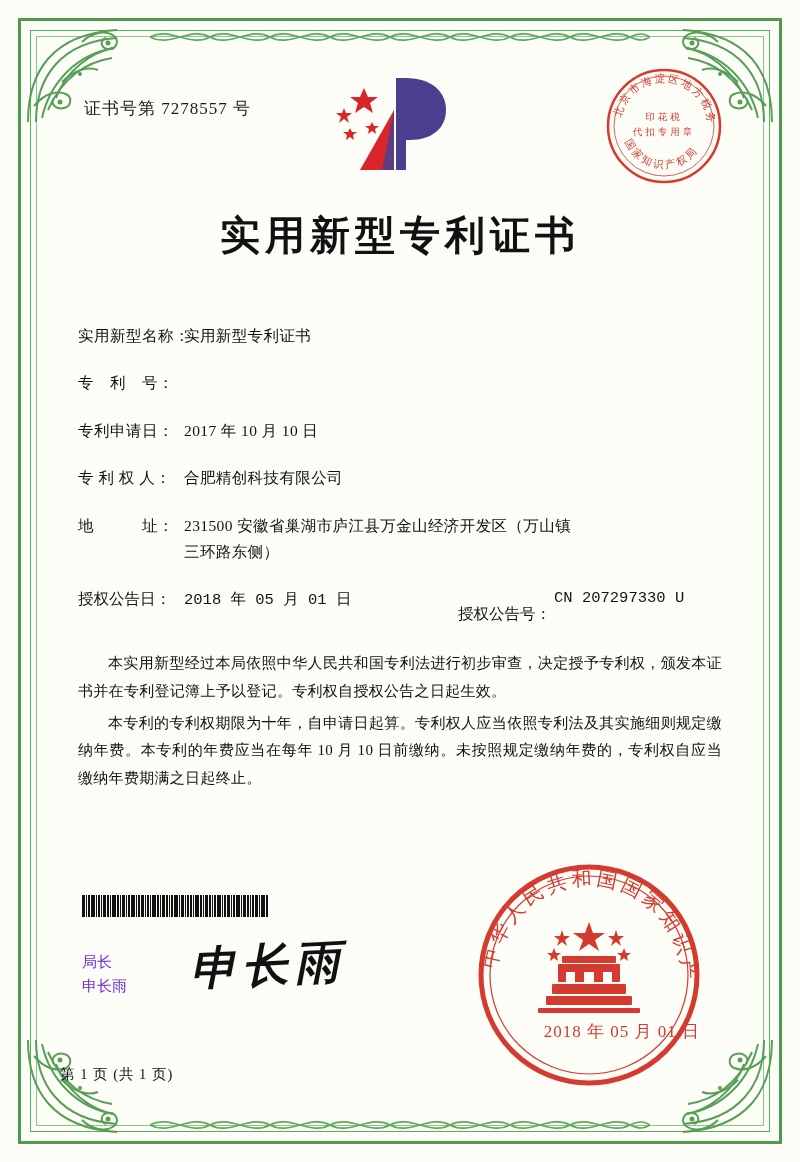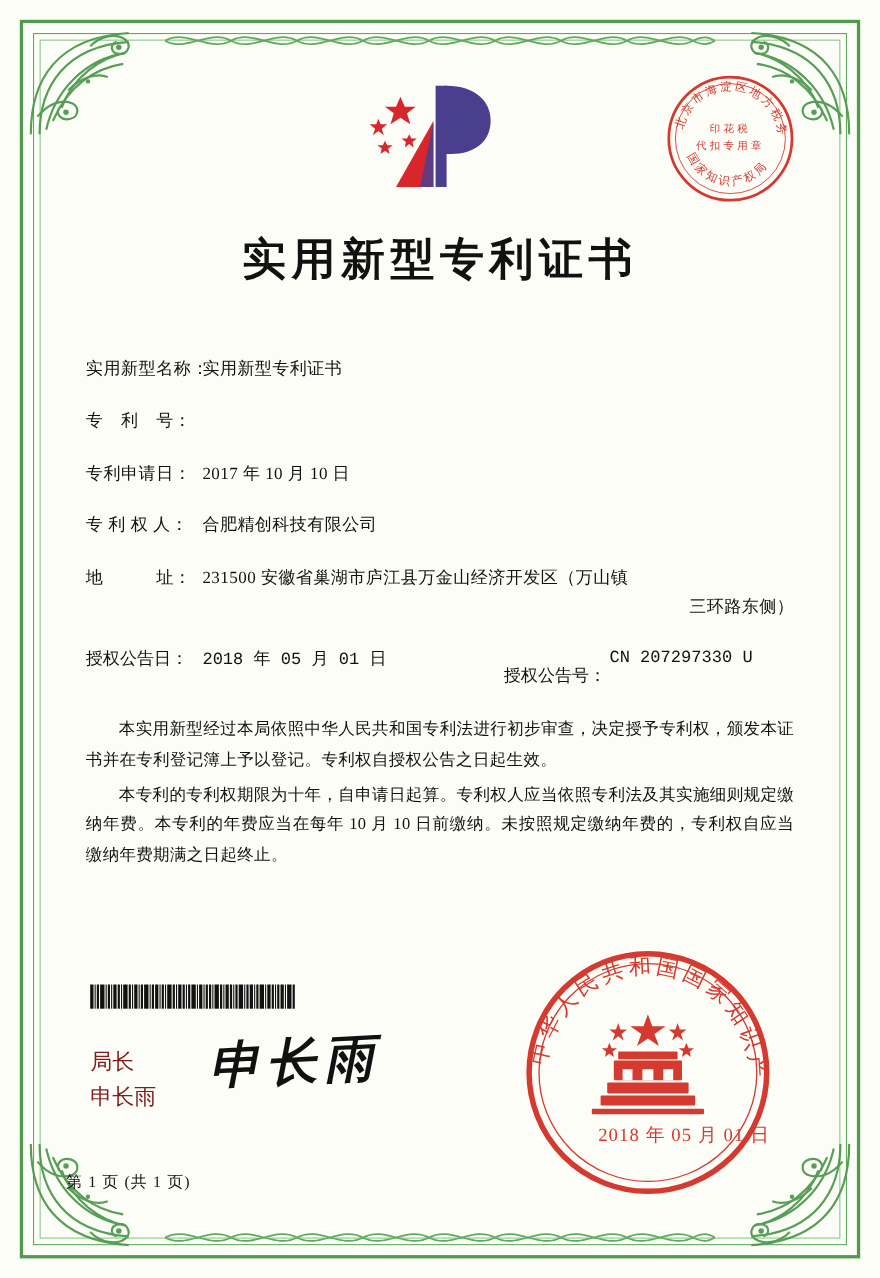--- a/index.html
+++ b/index.html
@@ -137,21 +137,20 @@
     white-space: pre;
     letter-spacing: 0.5px;
   }
   .field-value {
     flex: 1 1 auto;
     letter-spacing: 0.4px;
   }
   .field-value .sub {
     display: block;
     margin-top: 4px;
-    text-align: right;
   }
   .row-split {
     display: flex;
     margin-bottom: 18px;
     font-family: Liberation Mono, monospace;
   }
   .row-split .half {
     display: flex;
   }
   .row-split .half.left { width: 380px; }
@@ -187,23 +186,23 @@
     background: #111;
     height: 22px;
     margin-right: 1px;
     vertical-align: top;
   }
 
   .signature-block {
     position: absolute;
     left: 22px;
     top: 890px;
-    font-size: 20px;
+    font-size: 15px;
     line-height: 1.6;
-    color: #7f1d1d;
+    color: #6d28d9;
   }
   .sign-script {
     position: absolute;
     left: 130px;
     top: 875px;
     font-size: 46px;
     font-family: "DejaVu Serif", serif;
     font-style: italic;
     font-weight: bold;
     color: #111;
@@ -333,20 +332,21 @@
       <g fill="#4f9a4f">
         <circle cx="38" cy="80" r="2.5"></circle>
         <circle cx="86" cy="21" r="2.5"></circle>
         <circle cx="58" cy="52" r="2"></circle>
       </g>
     </svg>
   </div>
 
   <div class="content">
 
+    <div class="cert-no">证书号第 7278557 号</div>
 
     <div class="logo">
       <svg width="160" height="110" viewBox="0 0 160 110">
         <path d="M86,8 C112,8 126,22 126,40 C126,58 112,70 90,70 L84,70 L84,8 Z" fill="#4a3f8f"></path>
         <path d="M86,8 L86,100 L76,100 L76,8 Z" fill="#4a3f8f"></path>
         <path d="M74,40 L74,100 L40,100 Z" fill="#d9262c"></path>
         <path d="M74,40 L74,100 L62,100 Z" fill="#4a3f8f" opacity="0.85"></path>
         <g fill="#d9262c">
           <polygon points="44,18 48,27 58,27 50,33 53,43 44,37 35,43 38,33 30,27 40,27"></polygon>
           <polygon points="24,38 26,43 32,43 27,47 29,53 24,49 19,53 21,47 16,43 22,43"></polygon>

